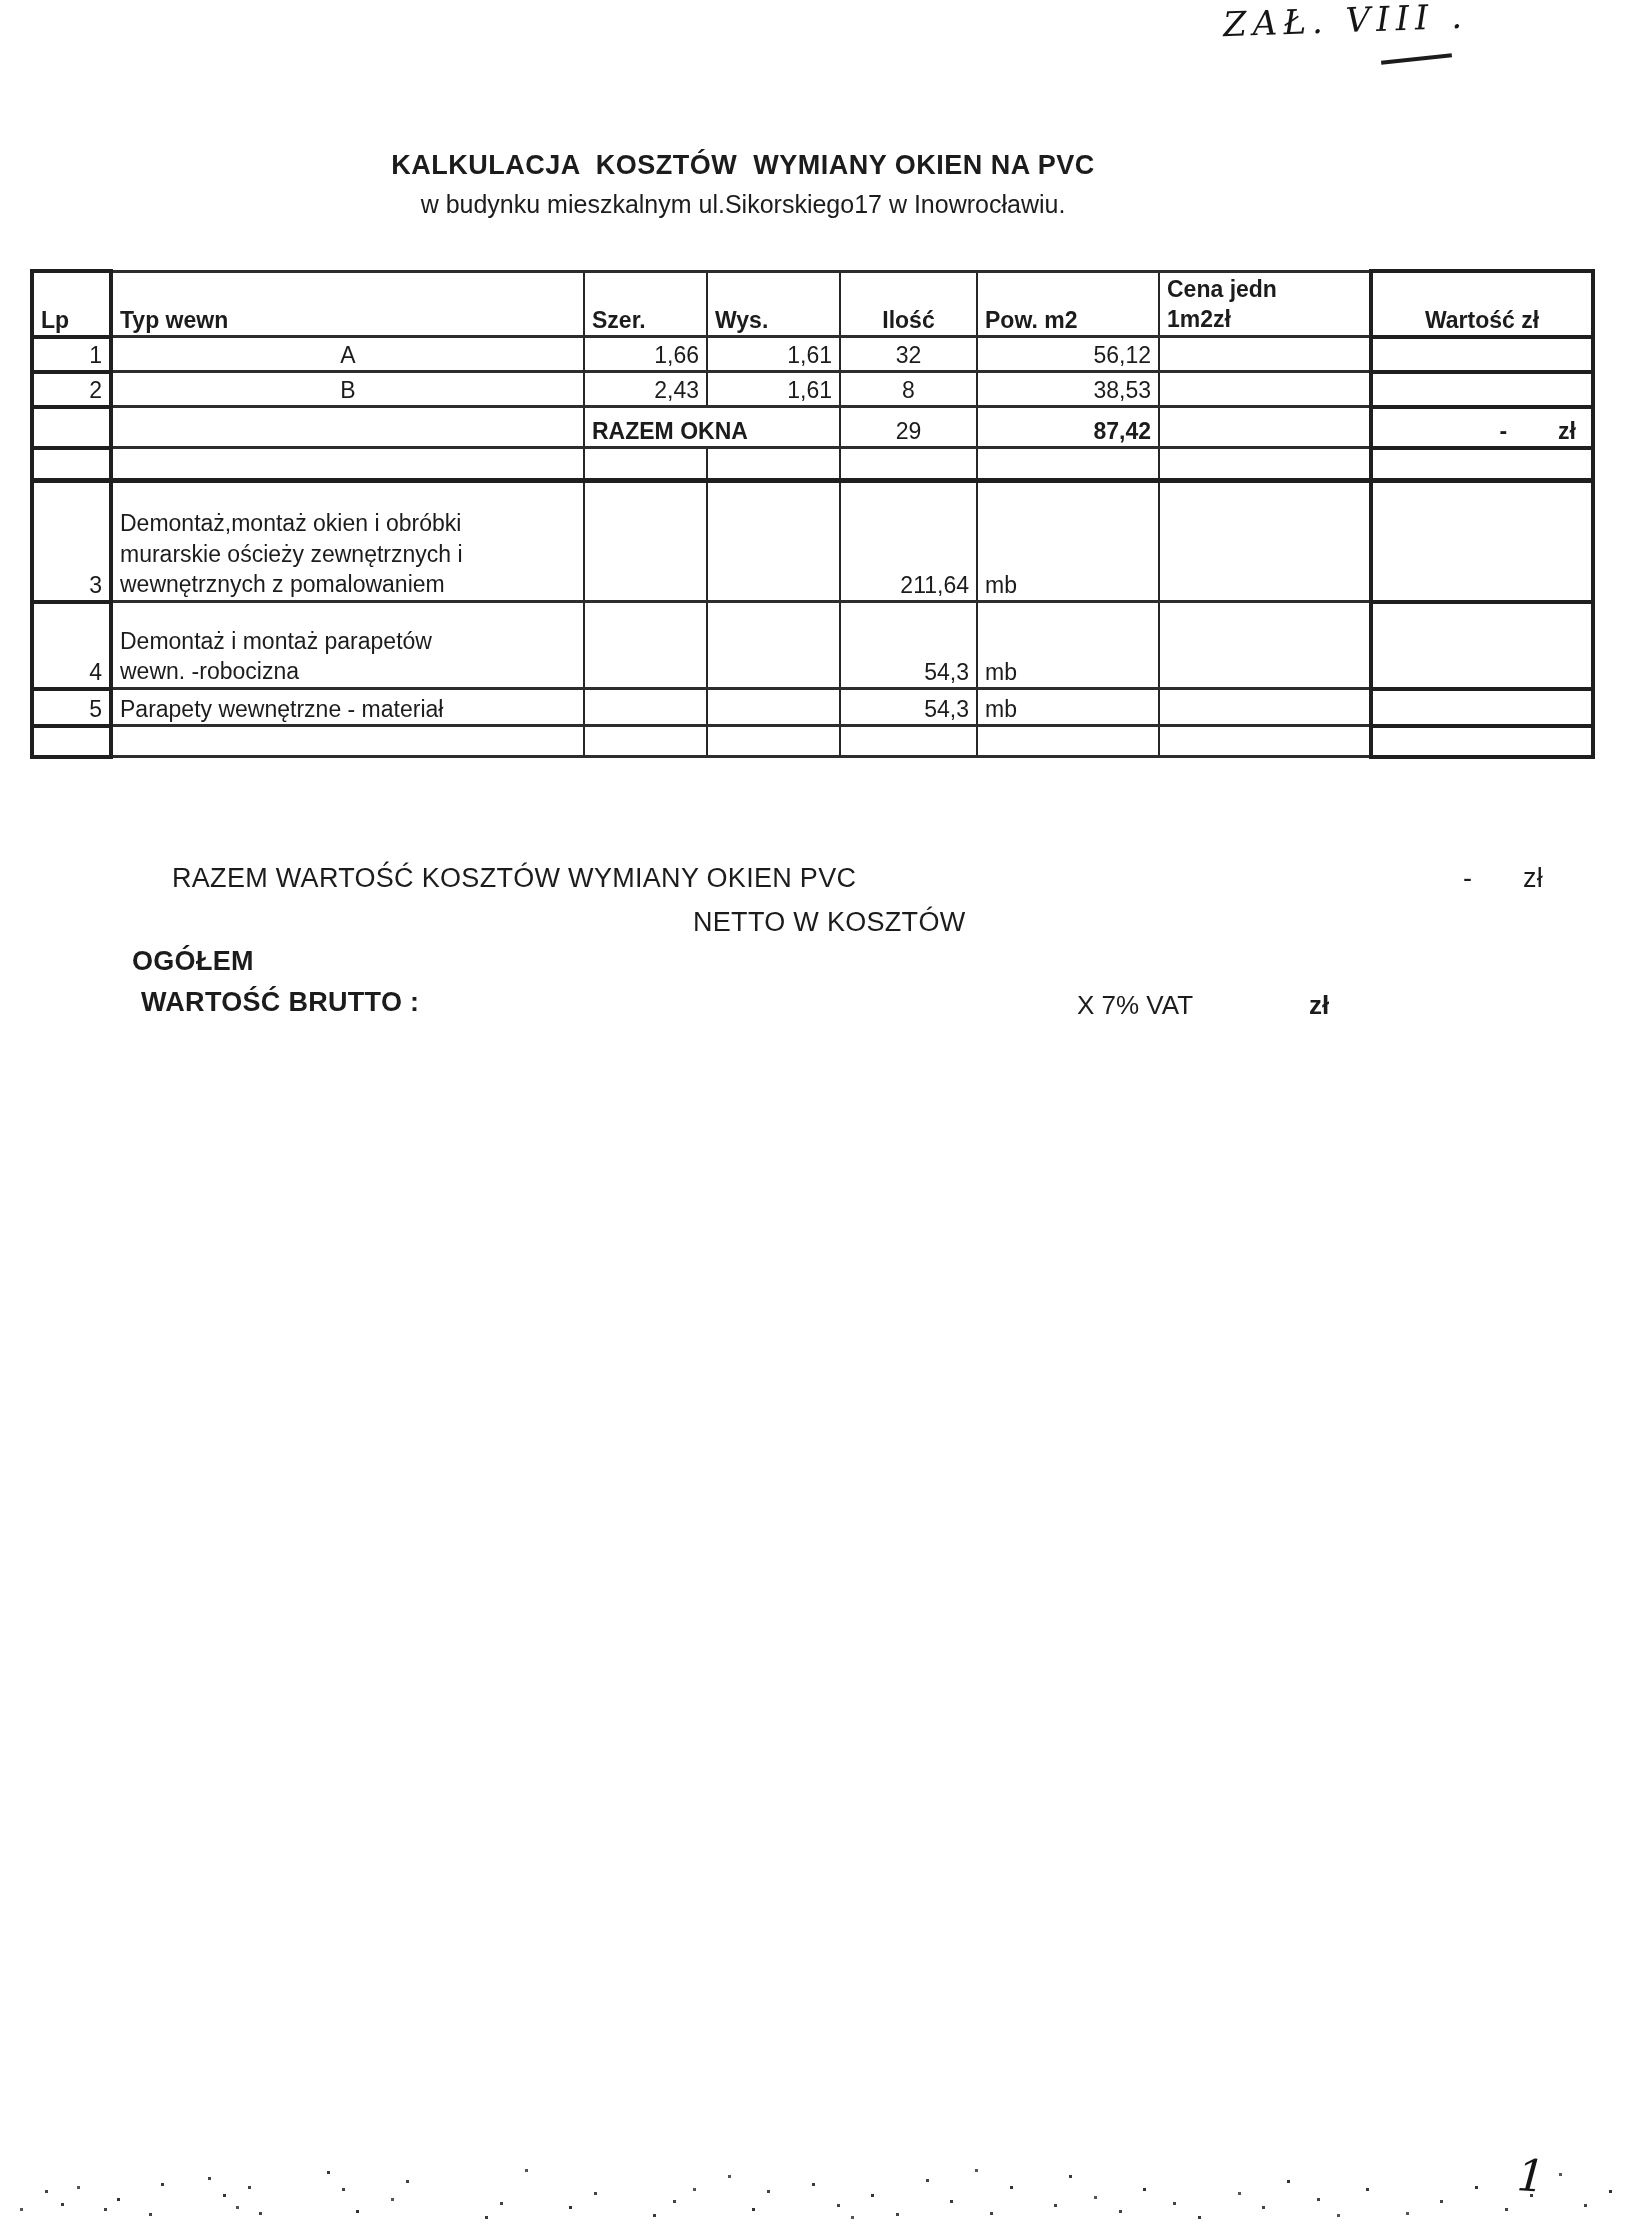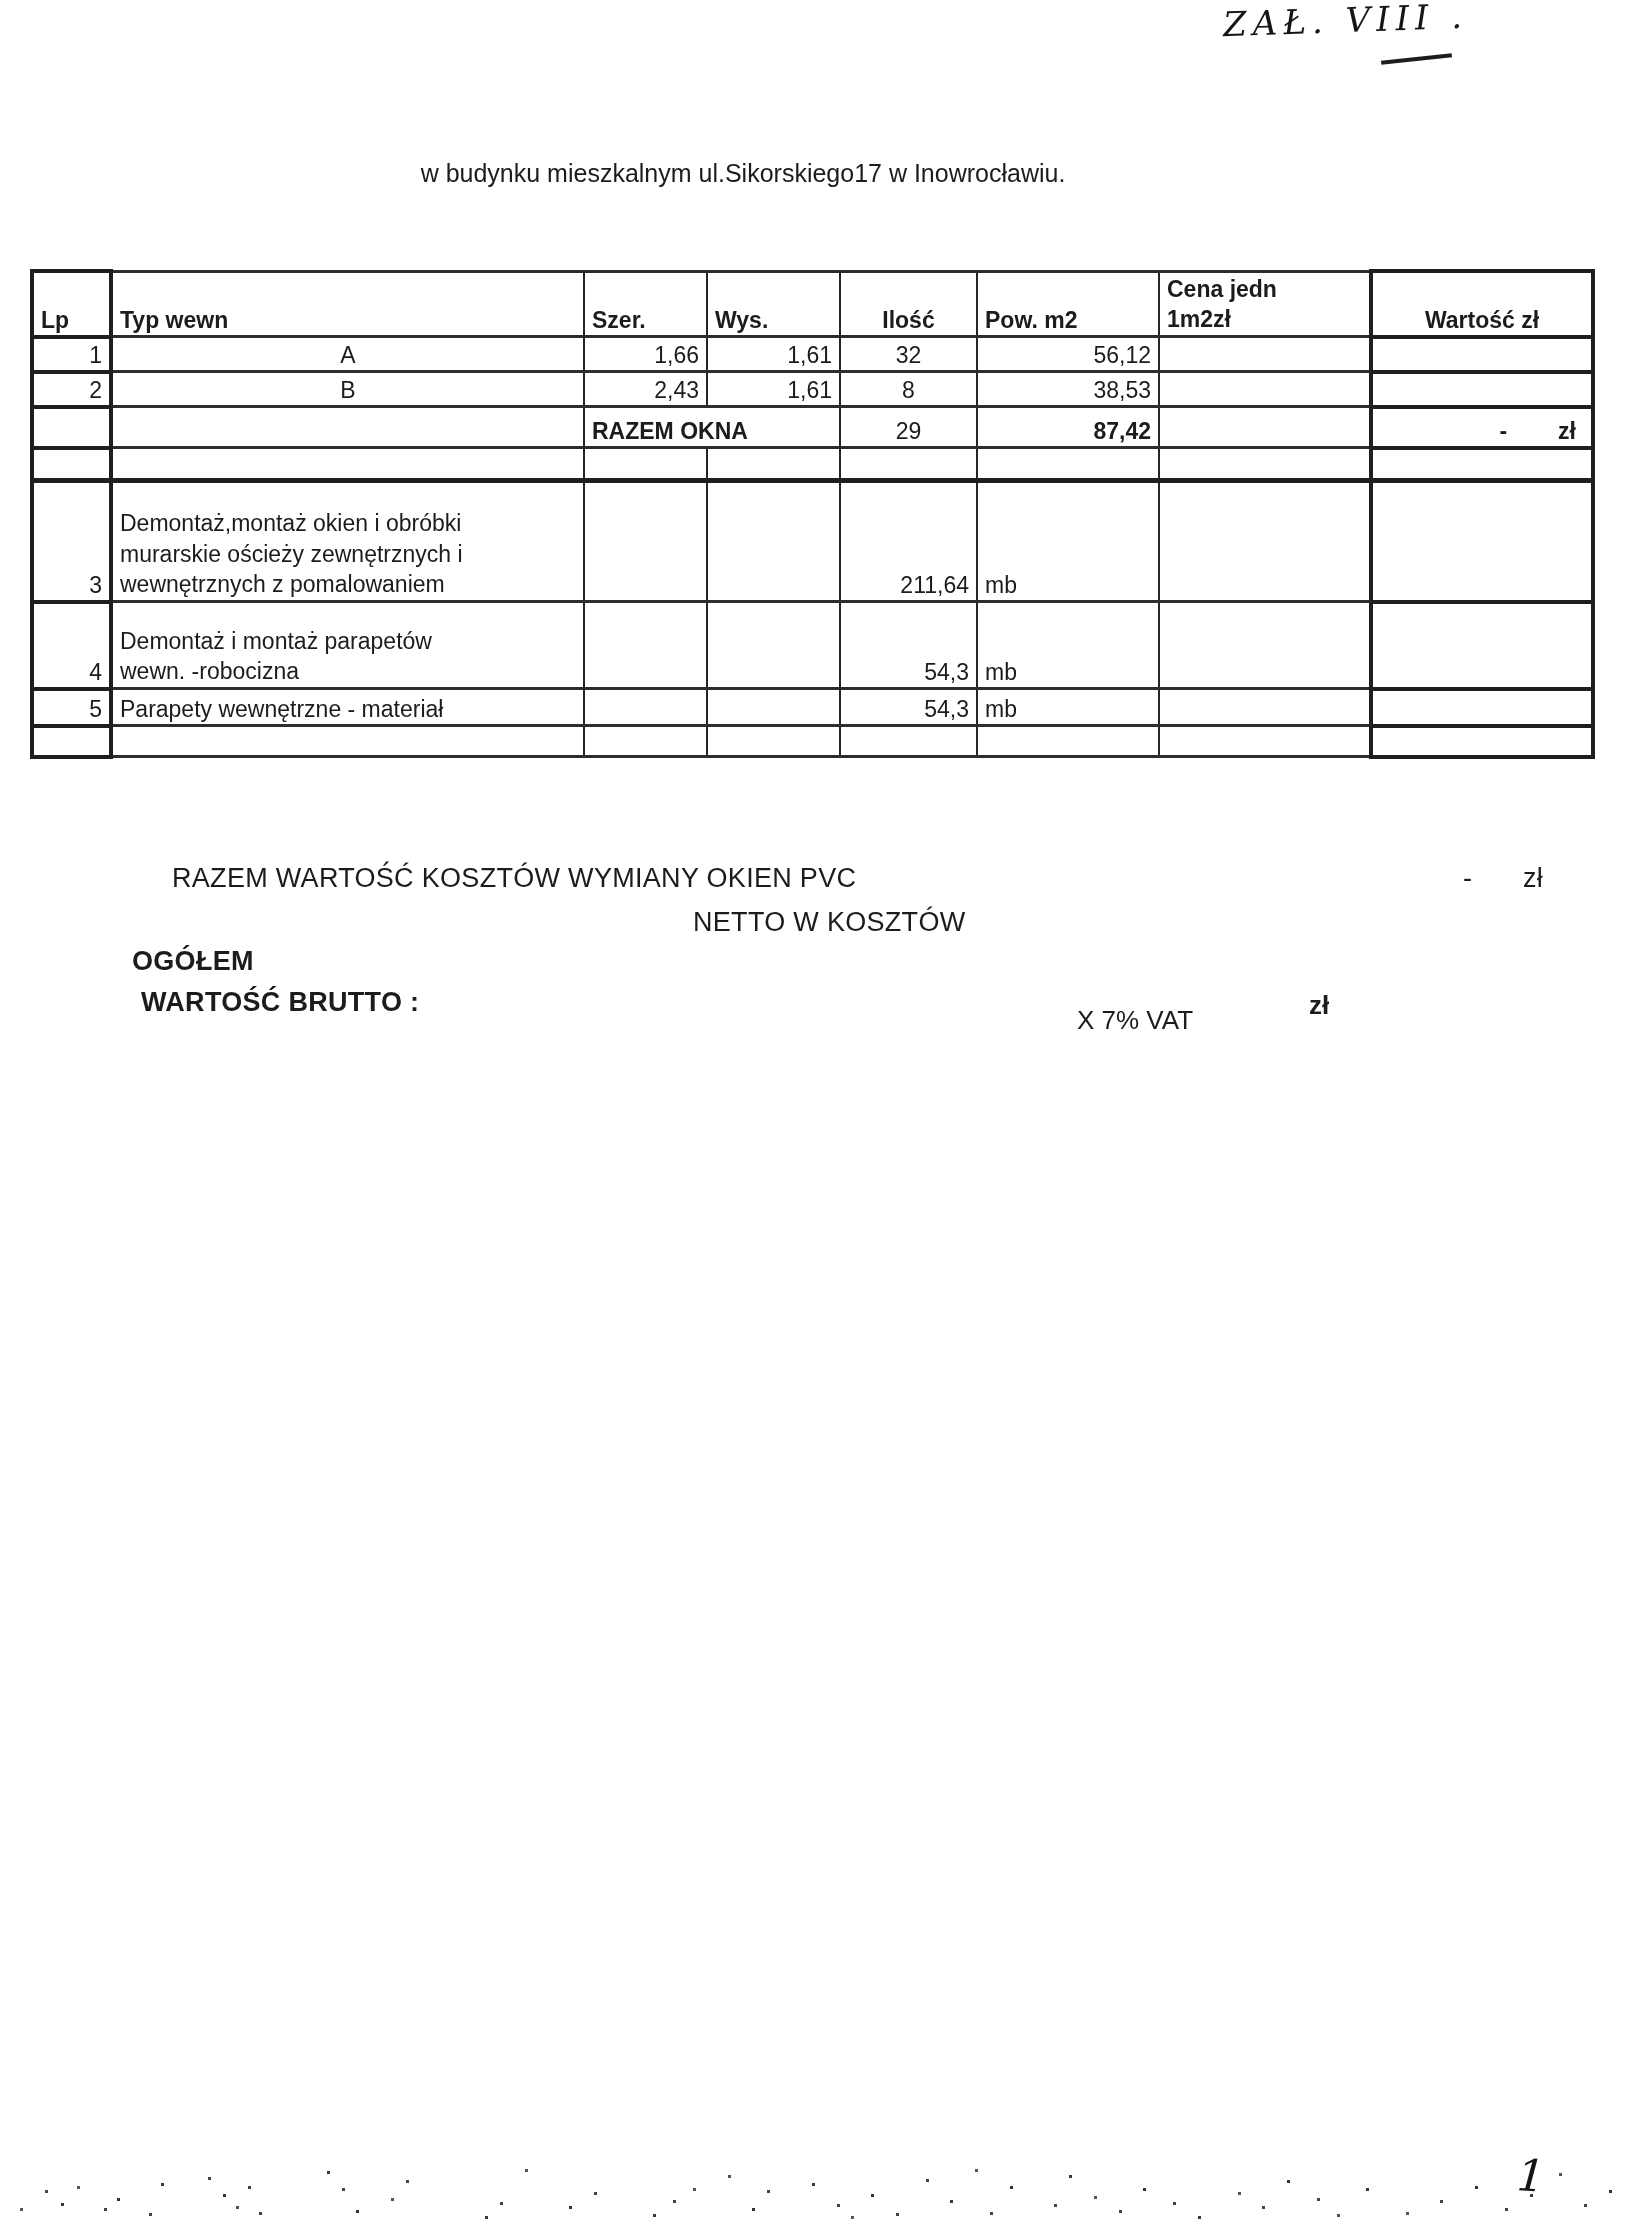--- a/index.html
+++ b/index.html
@@ -94,20 +94,21 @@
 </style>
 </head>
 <body>
 
 <div class="page">
 
   <div class="hand annotation">ZAŁ. VIII .</div>
   <div class="annotation-underline"></div>
 
   <div class="title-block">
+    <div class="doc-title">KALKULACJA  KOSZTÓW  WYMIANY OKIEN NA PVC</div>
     <div class="doc-subtitle">w budynku mieszkalnym ul.Sikorskiego17 w Inowrocławiu.</div>
   </div>
 
   <table class="doc-table">
     <colgroup>
       <col style="width:79px">
         <col style="width:473px">
         <col style="width:123px">
         <col style="width:133px">
       <col style="width:137px">
@@ -216,21 +217,21 @@
     </tr>
   </tbody>
     </table>
 
   <div class="abs sum-font" style="left:132px;top:863px;margin-left:40px;">RAZEM  WARTOŚĆ KOSZTÓW WYMIANY OKIEN PVC</div>
   <div class="abs sum-font" style="left:1463px;top:863px;">-</div>
   <div class="abs sum-font" style="left:1523px;top:863px;">zł</div>
   <div class="abs sum-font" style="left:693px;top:907px;">NETTO W KOSZTÓW</div>
   <div class="abs sum-font b" style="left:132px;top:946px;">OGÓŁEM</div>
   <div class="abs sum-font b" style="left:141px;top:987px;">WARTOŚĆ BRUTTO :</div>
-  <div class="abs" style="left:1077px;top:990px;font-size:26px;margin-top:15px;">X 7% VAT</div>
+  <div class="abs" style="left:1077px;top:990px;font-size:26px;">X 7% VAT</div>
   <div class="abs b" style="left:1309px;top:990px;font-size:26px;">zł</div>
 
   <div class="hand page-number">1</div>
 
   <div class="noise"></div>
 
 </div>
 
 
 </body></html>

